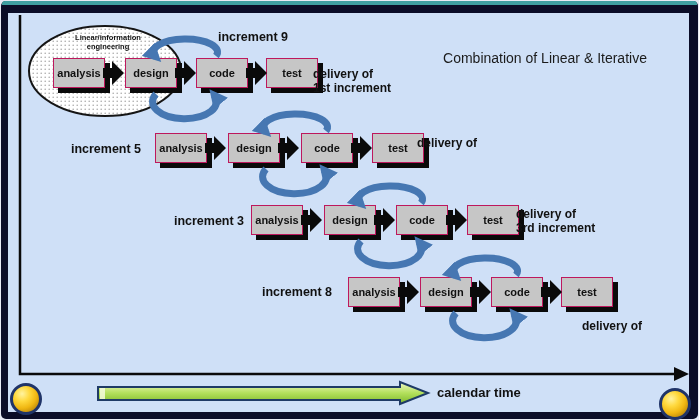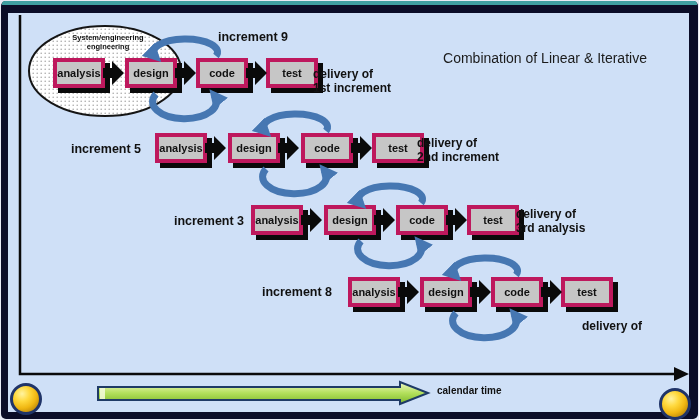--- a/index.html
+++ b/index.html
@@ -12,21 +12,21 @@
   .frame-navy{position:absolute;left:1px;top:1px;right:1px;bottom:1px;background:#0b0d28;border-radius:5px;}
   .teal-strip{position:absolute;left:2px;top:1px;right:2px;height:4px;background:#3f9fa2;border-radius:3px 3px 0 0;}
   .canvas{position:absolute;left:8px;top:13px;width:681px;height:399px;background:#cfe0f7;}
   svg.layer{position:absolute;left:0;top:0;width:699px;height:420px;pointer-events:none;}
   .under{z-index:2;}
   .boxes{z-index:3;}
   .over{z-index:4;}
   .labels{z-index:5;}
   .step{
     position:absolute;width:52px;height:30px;
-    background:#c6c6c6;border:4px solid #be185d;
+    background:#c6c6c6;border:1px solid #be185d;
     box-shadow:5px 5px 0 #0a0a0a;
     display:flex;align-items:center;justify-content:center;
     font-weight:bold;font-size:11px;color:#111;
     box-sizing:border-box;z-index:3;
   }
   .inc-label{
     position:absolute;width:120px;text-align:center;
     font-weight:bold;font-size:12.5px;color:#111;z-index:5;
   }
   .delivery{
@@ -37,21 +37,21 @@
   .diagram-title{
     position:absolute;left:400px;top:50px;width:290px;text-align:center;
     font-size:14px;color:#1b1b1b;z-index:5;
   }
   .ellipse-label{
     position:absolute;left:58px;top:33px;width:100px;text-align:center;
     font-weight:bold;font-size:7.5px;line-height:9px;color:#111;z-index:5;
   }
   .calendar-label{
     position:absolute;left:437px;top:385px;
-    font-weight:bold;font-size:10px;color:#111;z-index:5;
+    font-weight:bold;font-size:13px;color:#111;z-index:5;
   }
   .orb{
     position:absolute;width:26px;height:26px;border-radius:50%;
     background:radial-gradient(circle at 35% 30%, #fff3a0 0%, #ffd93e 30%, #f0b712 58%, #b07d08 88%, #7a5404 100%);
     border:3px solid #203468;z-index:6;box-sizing:content-box;
   }
 </style>
 </head>
 <body>
 
@@ -132,38 +132,37 @@
     <use href="#loop" transform="translate(296,133)"></use>
     <use href="#loop" transform="translate(391,205)"></use>
     <use href="#loop" transform="translate(486,277)"></use>
 
     <polygon points="98,387 400,387 400,382 428,393 400,404 400,400 98,400" fill="url(#greenGrad)" stroke="#1e3a66" stroke-width="2"></polygon>
     <rect x="100" y="388" width="5" height="11" fill="#f4fadd" opacity="0.85"></rect>
   </svg>
 
   <div class="labels">
     <div class="diagram-title">Combination of Linear &amp; Iterative</div>
-    <div class="ellipse-label">System/engineering engineering</div>
+    <div class="ellipse-label">Linear/information engineering</div>
 
     <div class="inc-label" style="left:193px;top:30px">increment 9</div>
     <div class="inc-label" style="left:46px;top:142px">increment 5</div>
     <div class="inc-label" style="left:149px;top:214px">increment 3</div>
     <div class="inc-label" style="left:237px;top:285px">increment 8</div>
 
     <div class="delivery" style="left:313px;top:68px">
       <span>delivery of</span>
       <span>1st increment</span>
     </div>
     <div class="delivery" style="left:417px;top:137px">
       <span>delivery of</span>
-      <span>2nd increment</span>
     </div>
     <div class="delivery" style="left:516px;top:208px">
       <span>delivery of</span>
-      <span>3rd analysis</span>
+      <span>3rd increment</span>
     </div>
     <div class="delivery" style="left:582px;top:320px">
       <span>delivery of</span>
     </div>
 
     <div class="calendar-label">calendar time</div>
   </div>
 
   <div class="orb" style="left:10px;top:383px"></div>
   <div class="orb" style="left:659px;top:388px"></div>

